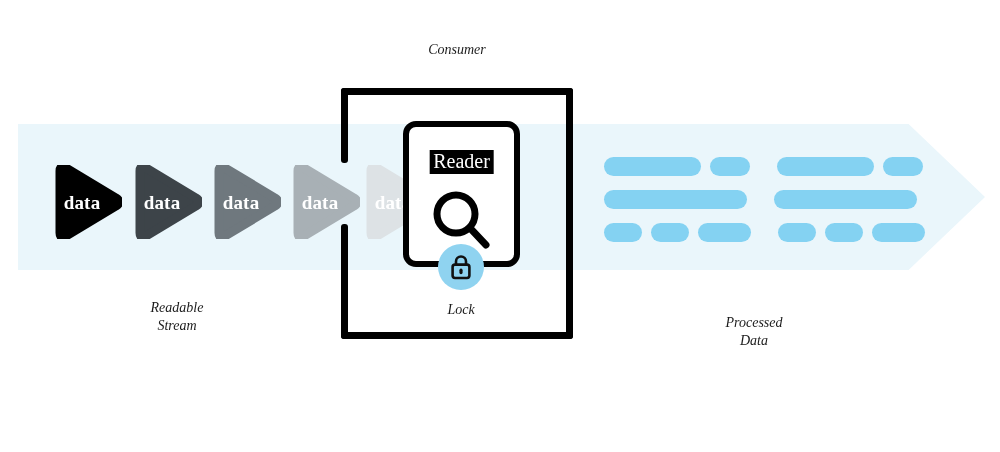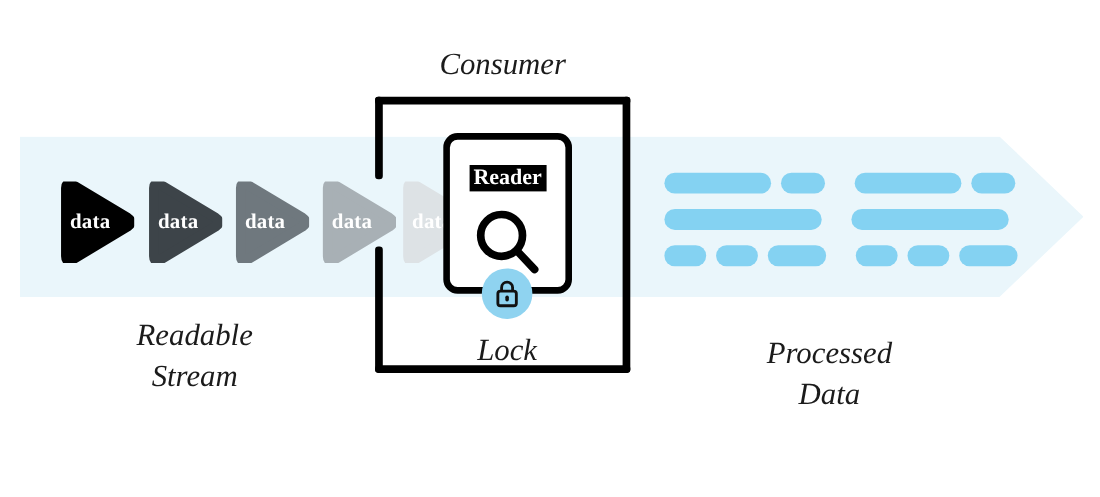--- a/index.html
+++ b/index.html
@@ -90,21 +90,21 @@
     box-sizing: border-box;
   }
   .reader-tag {
     position: absolute;
     left: 50%;
     transform: translateX(-50%);
     top: 23px;
     background: #000000;
     color: #ffffff;
     font-family: "Liberation Serif", serif;
-    font-weight: bold;
+    font-weight: normal;
     font-size: 20px;
     line-height: 1.05;
     padding: 1px 4px 2px 4px;
     white-space: nowrap;
   }
   .magnifier {
     position: absolute;
     left: 50%;
     transform: translateX(-50%);
     top: 62px;
@@ -156,29 +156,29 @@
     border-radius: 9.5px;
     flex: 0 0 auto;
   }
 
   
   .caption {
     position: absolute;
     text-align: center;
     font-family: "Liberation Serif", serif;
     font-style: italic;
-    font-size: 28px;
+    font-size: 14px;
     color: #1b1b1b;
     line-height: 1.32;
     white-space: pre-line;
   }
   .cap-consumer { left: 352px; top: 41px;  width: 210px; }
-  .cap-readable { left:  77px; top: 288px; width: 200px; }
+  .cap-readable { left:  77px; top: 299px; width: 200px; }
   .cap-lock     { left: 391px; top: 301px; width: 140px; font-family: Liberation Serif, serif; }
-  .cap-processed{ left: 654px; top: 304px; width: 200px; }
+  .cap-processed{ left: 654px; top: 314px; width: 200px; }
 </style>
 </head>
 <body>
 
 <div id="stage">
 
   <div class="band"></div>
 
   <div class="tri-wrap" id="tri0" style="left: 50px; top: 165px;">
     <svg class="tri-shape" viewBox="0 0 72 74">

